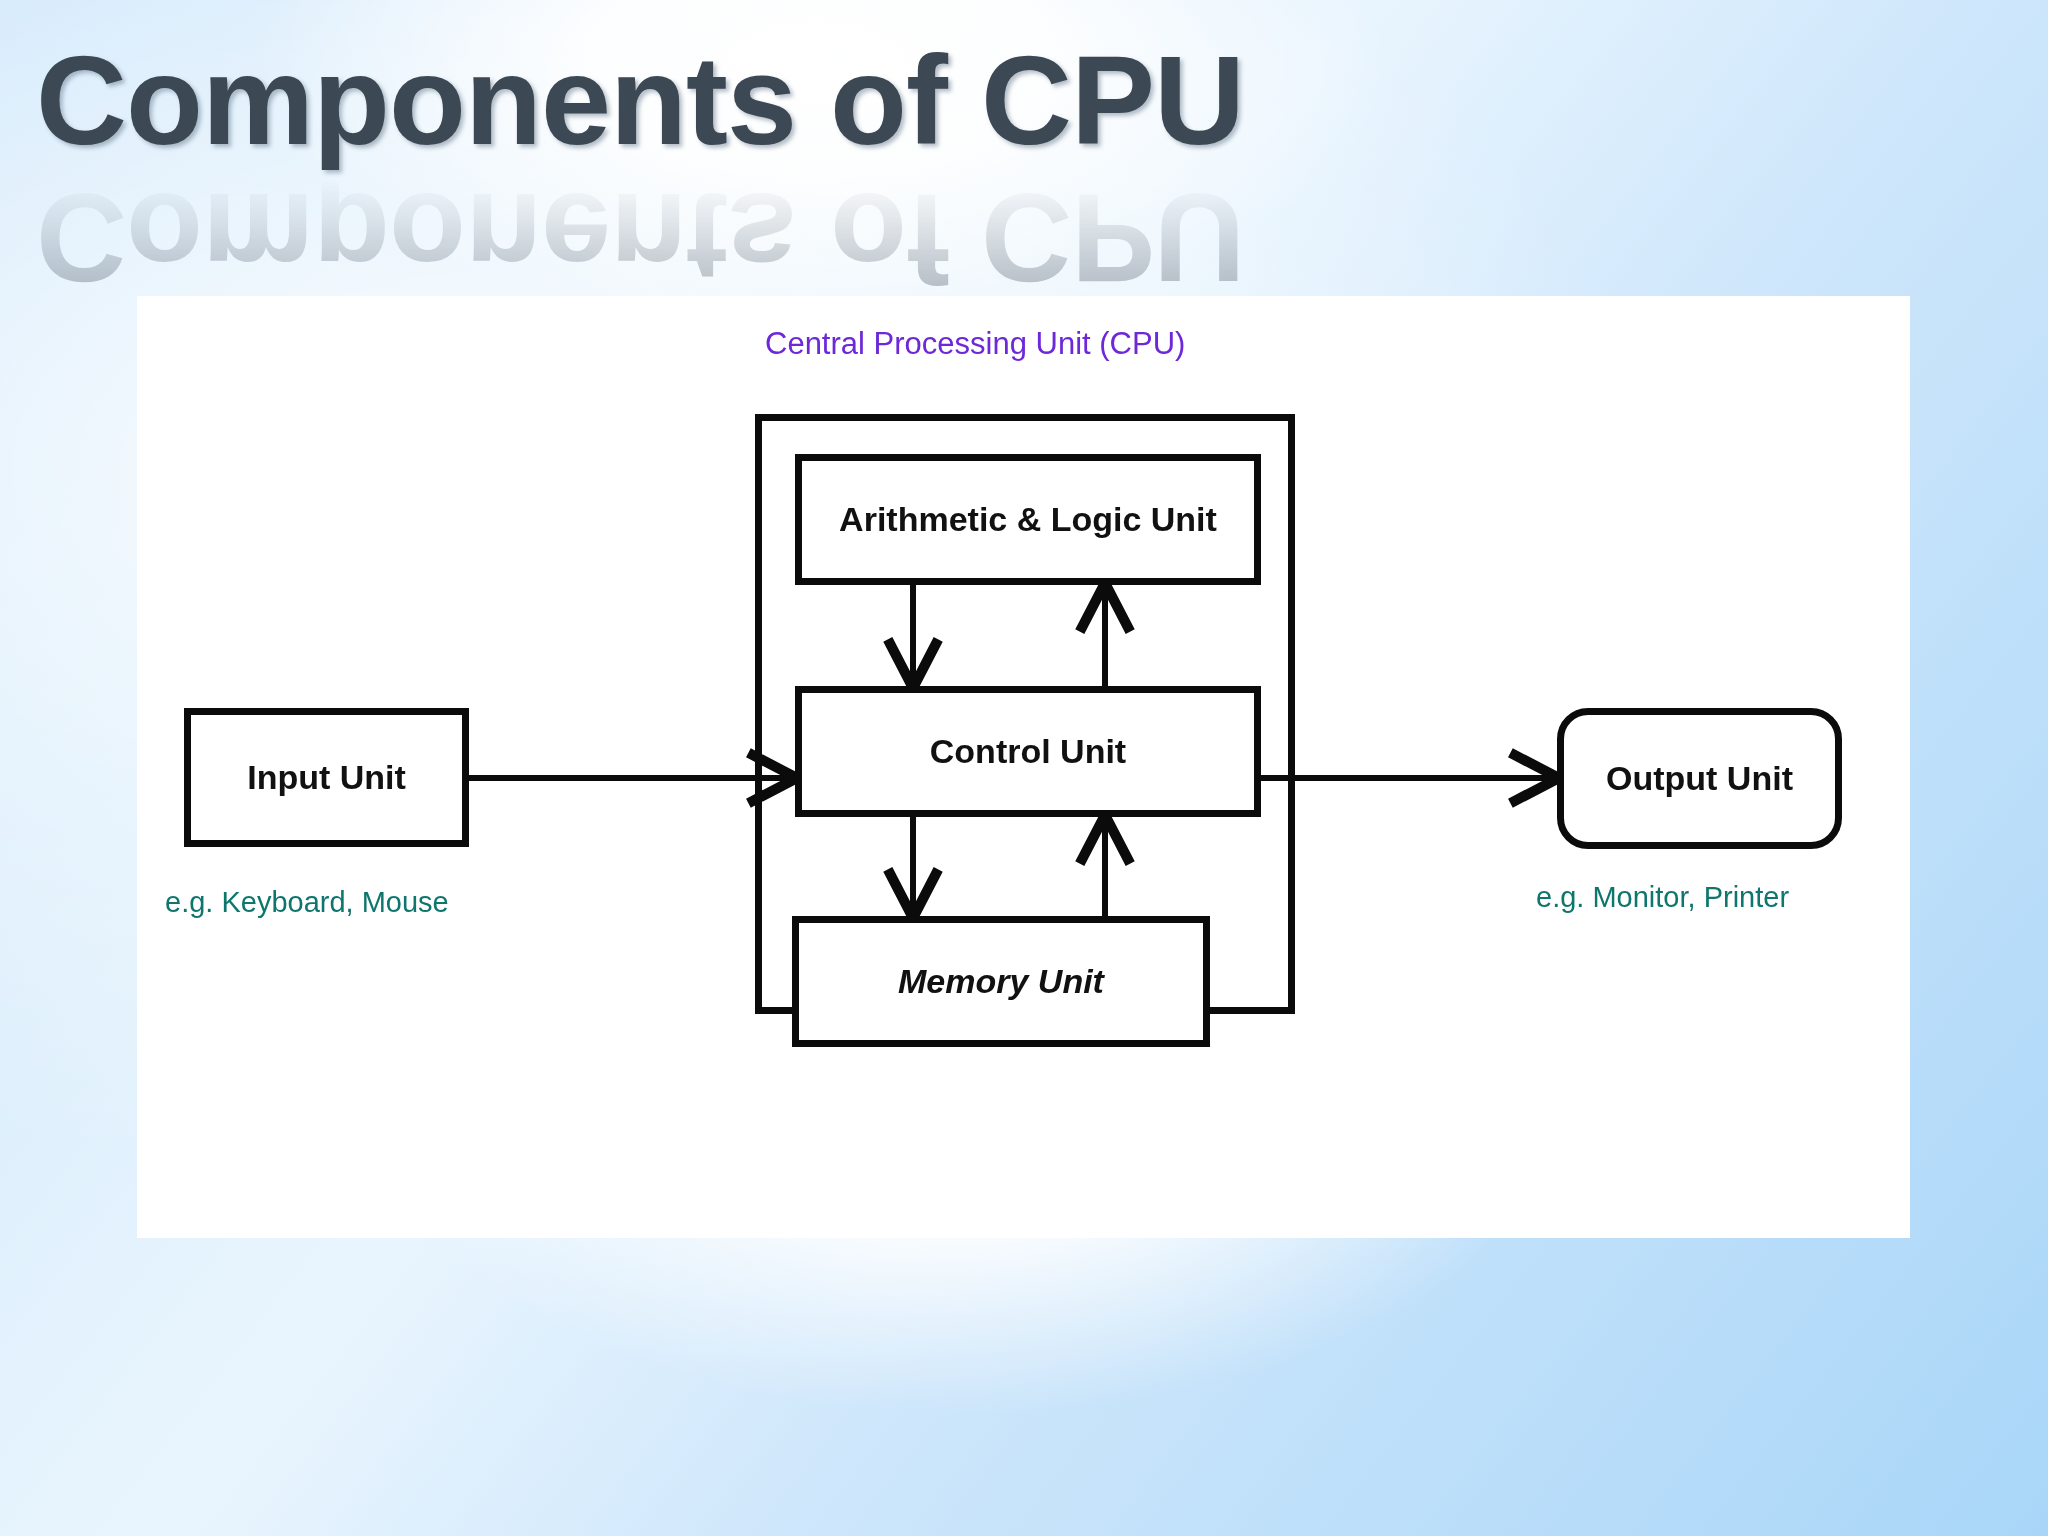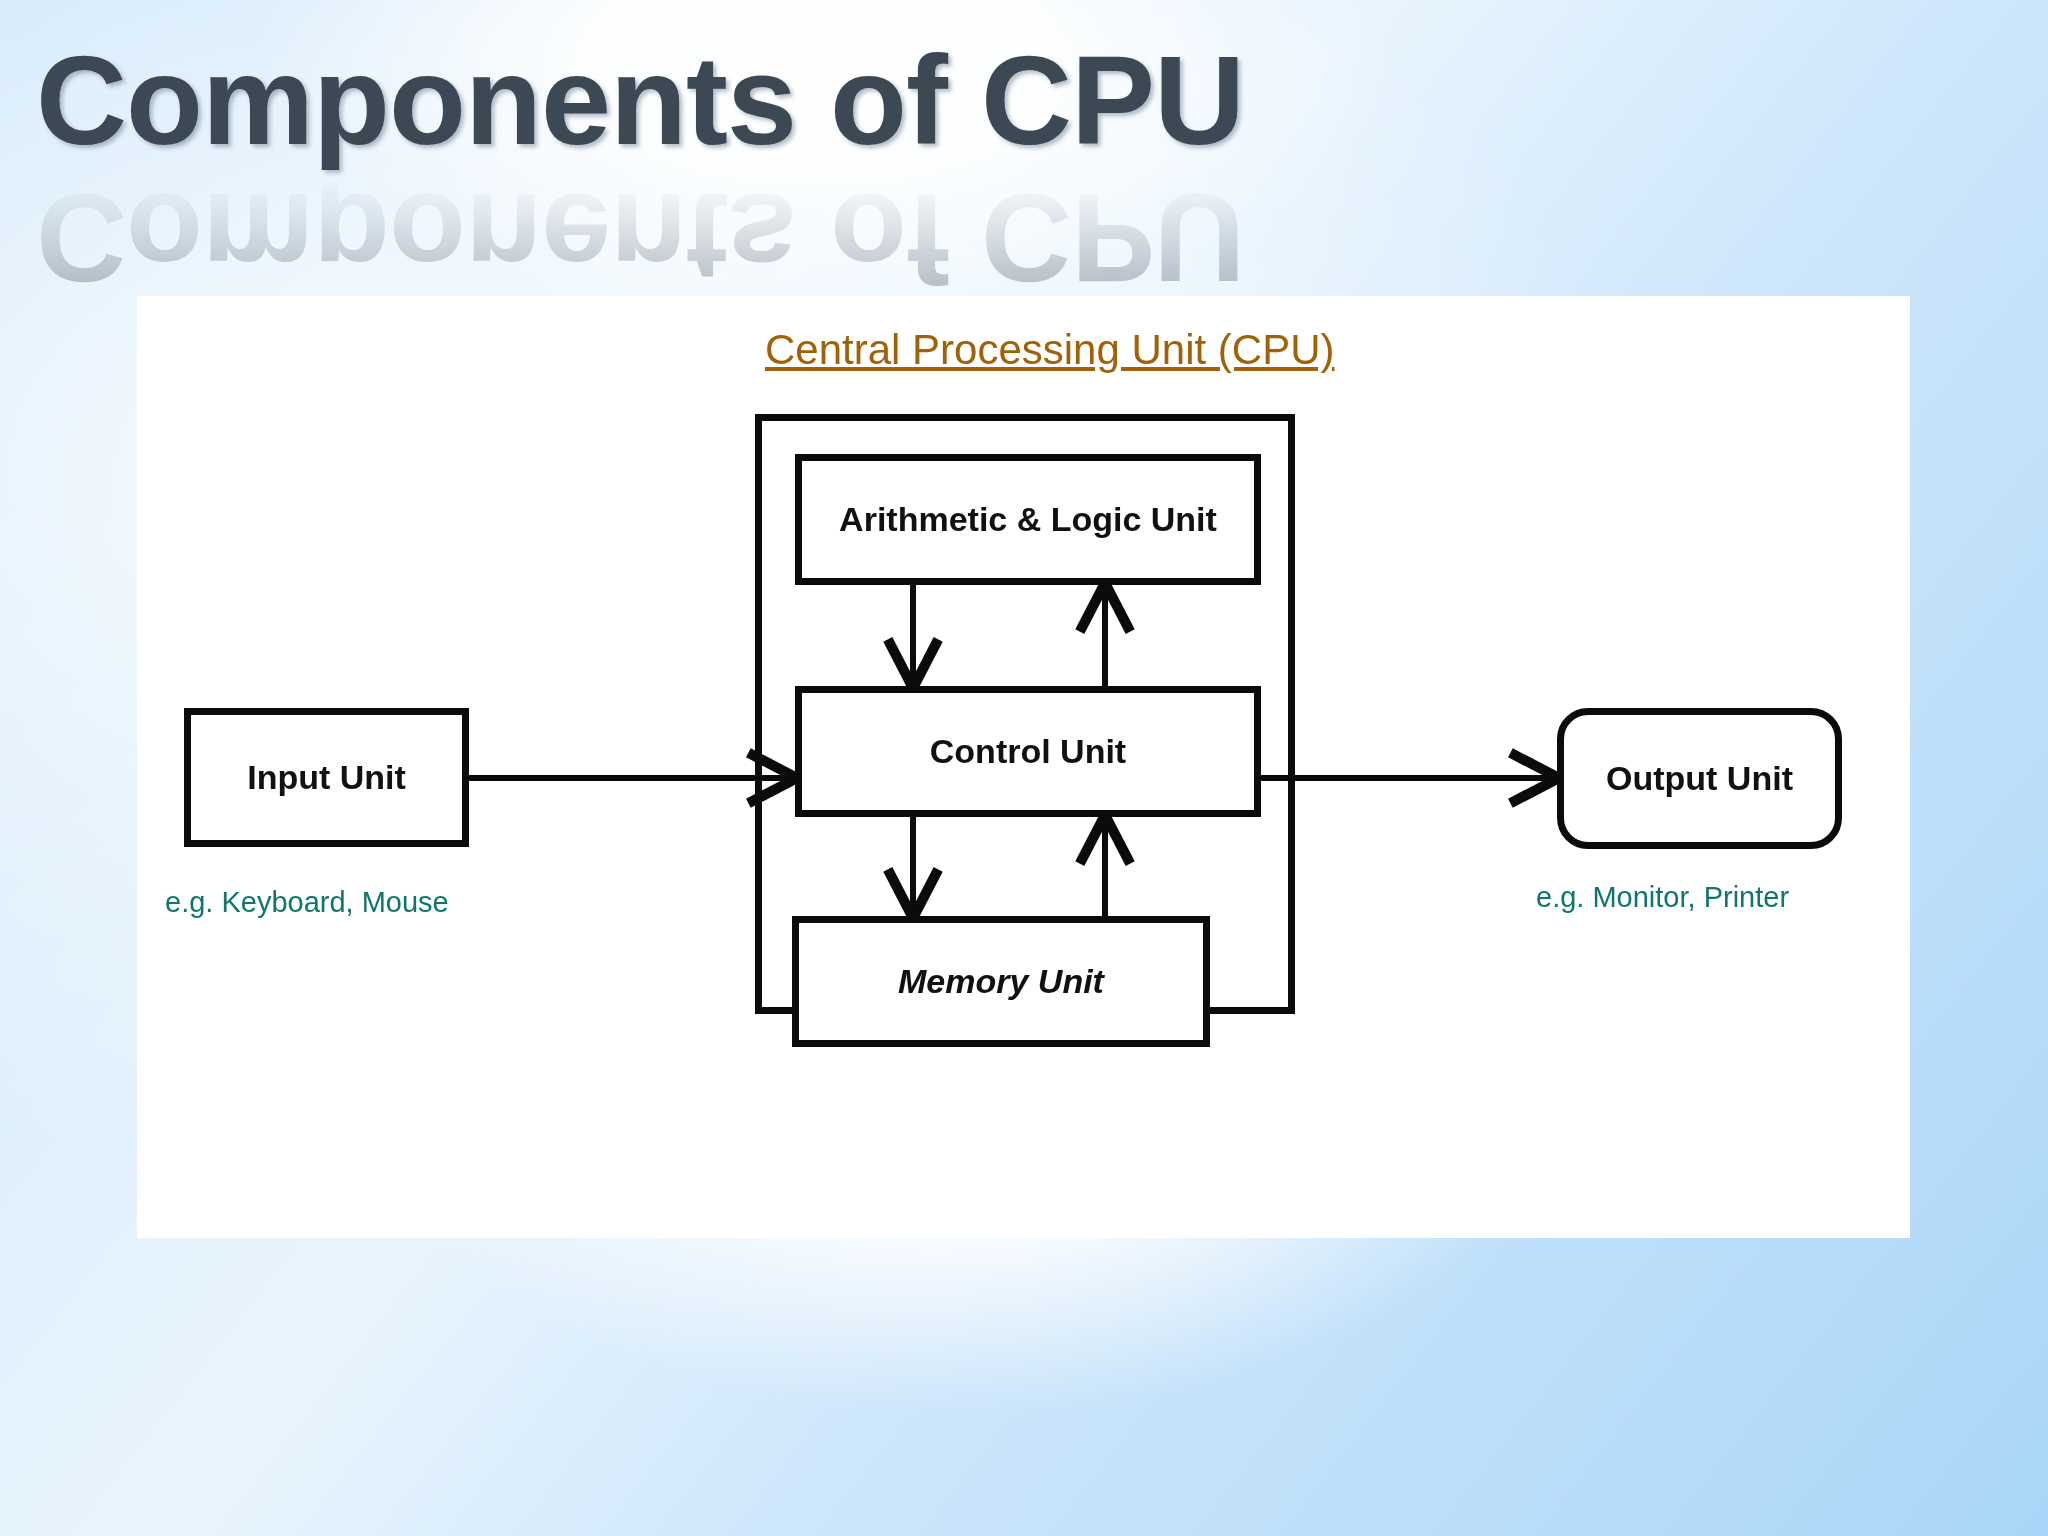--- a/index.html
+++ b/index.html
@@ -69,24 +69,23 @@
     left: 137px;
     top: 296px;
     width: 1773px;
     height: 942px;
     background: #ffffff;
   }
 
   
   .cpu-caption {
     position: absolute;
-    font-size: 42px;
-    color: #a16207;
+    font-size: 31px;
+    color: #6d28d9;
     white-space: nowrap;
-    text-decoration: underline;
   }
 
   .unit-box {
     position: absolute;
     border: 7px solid #0b0b0b;
     background: #ffffff;
     display: flex;
     align-items: center;
     justify-content: center;
   }

